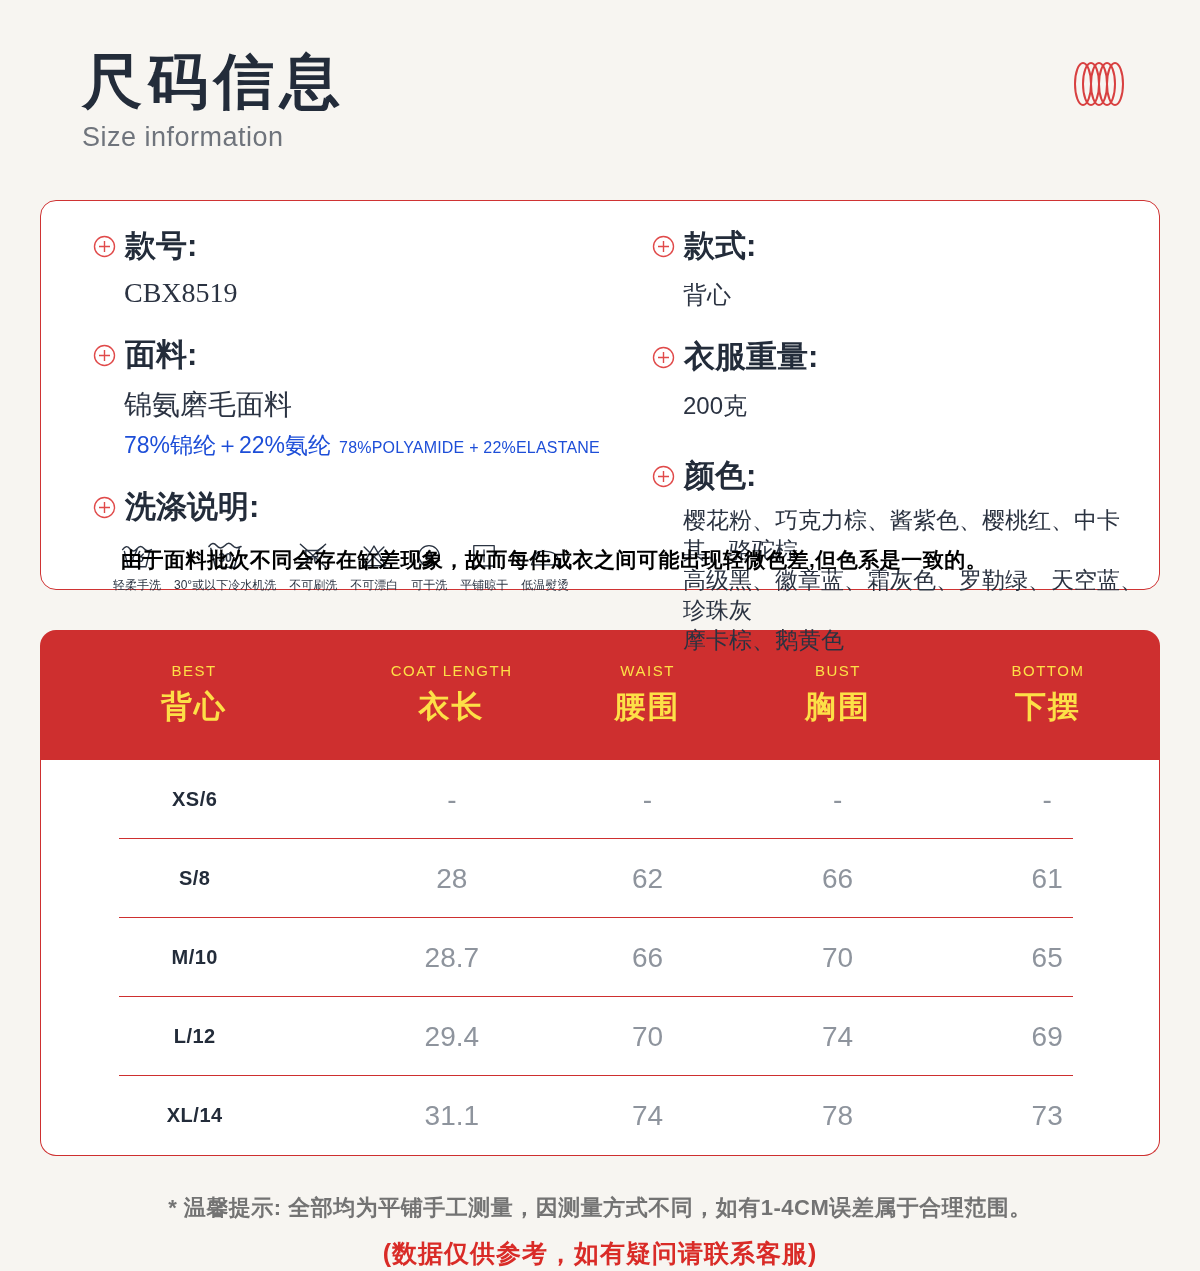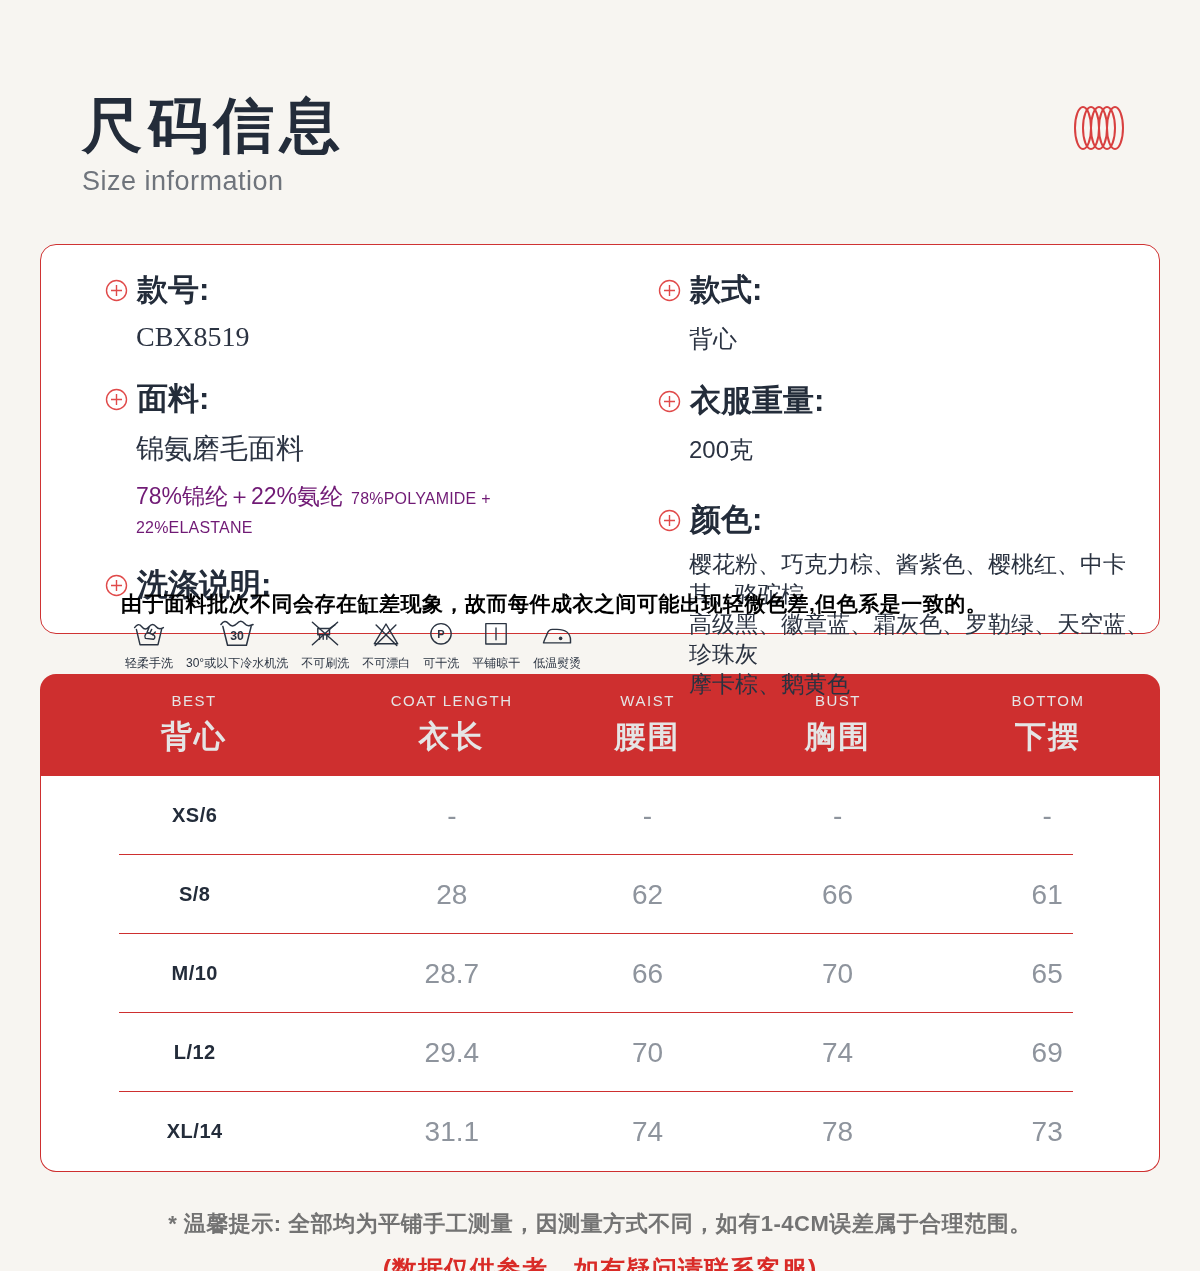--- a/index.html
+++ b/index.html
@@ -6,68 +6,68 @@
   html, body { width: 1200px; }
   body {
     height: 1271px;
     background: #f7f5f1;
     font-family: "Liberation Sans", sans-serif;
     color: #242d3b;
     overflow: hidden;
     position: relative;
   }
   
-  .page-header { position: relative; padding: 52px 0 0 82px; height: 158px; margin-top: 44px; }
+  .page-header { position: relative; padding: 52px 0 0 82px; height: 158px; }
   .title-cn {
     font-size: 60px; font-weight: 800; letter-spacing: 6px;
     color: #232c3a; line-height: 1.0;
   }
   .title-en { font-size: 27px; color: #6f747c; margin-top: 10px; letter-spacing: 0.5px; }
   .coil { position: absolute; right: 76px; top: 58px; }
 
   
   .info-card {
     position: relative;
     margin: 42px 40px 0 40px;
     height: 390px;
     background: #ffffff;
     border: 1px solid #cf3333;
     border-radius: 16px;
   }
-  .card-grid { display: grid; grid-template-columns: 1fr 1fr; padding-top: 24px; padding-left: 12px; }
+  .card-grid { display: grid; grid-template-columns: 1fr 1fr; padding-top: 24px; }
   .col { padding-left: 52px; }
   .sec { margin-bottom: 25px; }
   .sec-label { display: flex; align-items: center; gap: 9px; }
   .sec-label .txt { font-size: 31px; font-weight: 700; color: #232c3a; }
   .plus-ic { flex: 0 0 auto; display: inline-flex; }
   .sec-body { margin-left: 31px; }
   .big-value { font-size: 28px; margin-top: 10px; color: #2b3342; font-family: Liberation Serif, serif; }
   .mid-value { font-size: 24px; margin-top: 12px; color: #2b3342; }
-  .comp-line { margin-top: 13px; font-size: 23px; color: #701a75; }
+  .comp-line { margin-top: 6px; font-size: 23px; color: #1d4ed8; }
   .comp-line .en { font-size: 16px; letter-spacing: 0.2px; margin-left: 8px; }
   .color-lines { margin-top: 8px; }
   .color-line { font-size: 23px; line-height: 30px; color: #2a3240; }
 
   .wash-row { display: flex; align-items: flex-end; gap: 13px; margin-top: 10px; margin-left: 20px; }
   .wash-item { display: flex; flex-direction: column; align-items: center; }
   .wash-item svg { display: block; }
   .wash-label { font-size: 12px; color: #2b3442; margin-top: 5px; white-space: nowrap; }
 
   .notice {
     position: absolute; left: 80px; bottom: 15px;
     font-size: 21px; font-weight: 700; color: #000000; letter-spacing: 0.5px;
   }
 
   
   .size-table { margin: 40px 40px 0 40px; }
   .thead {
     display: grid; grid-template-columns: 27.5% 18.5% 16.5% 17.5% 20%;
-    height: 102px; background: #ce2f2f;
+    height: 130px; background: #ce2f2f;
     border-radius: 16px 16px 0 0;
-    color: #e5e5e5;
+    color: #fde047;
   }
   .th { display: flex; flex-direction: column; align-items: center; justify-content: center; }
   .th .en { font-size: 15px; letter-spacing: 1.5px; font-weight: 400; }
   .th .cn { font-size: 31px; font-weight: 700; margin-top: 7px; letter-spacing: 2px; }
   .tbody {
     background: #ffffff;
     border: 1px solid #ce2f2f; border-top: none;
     border-radius: 0 0 16px 16px;
     overflow: hidden;
   }

